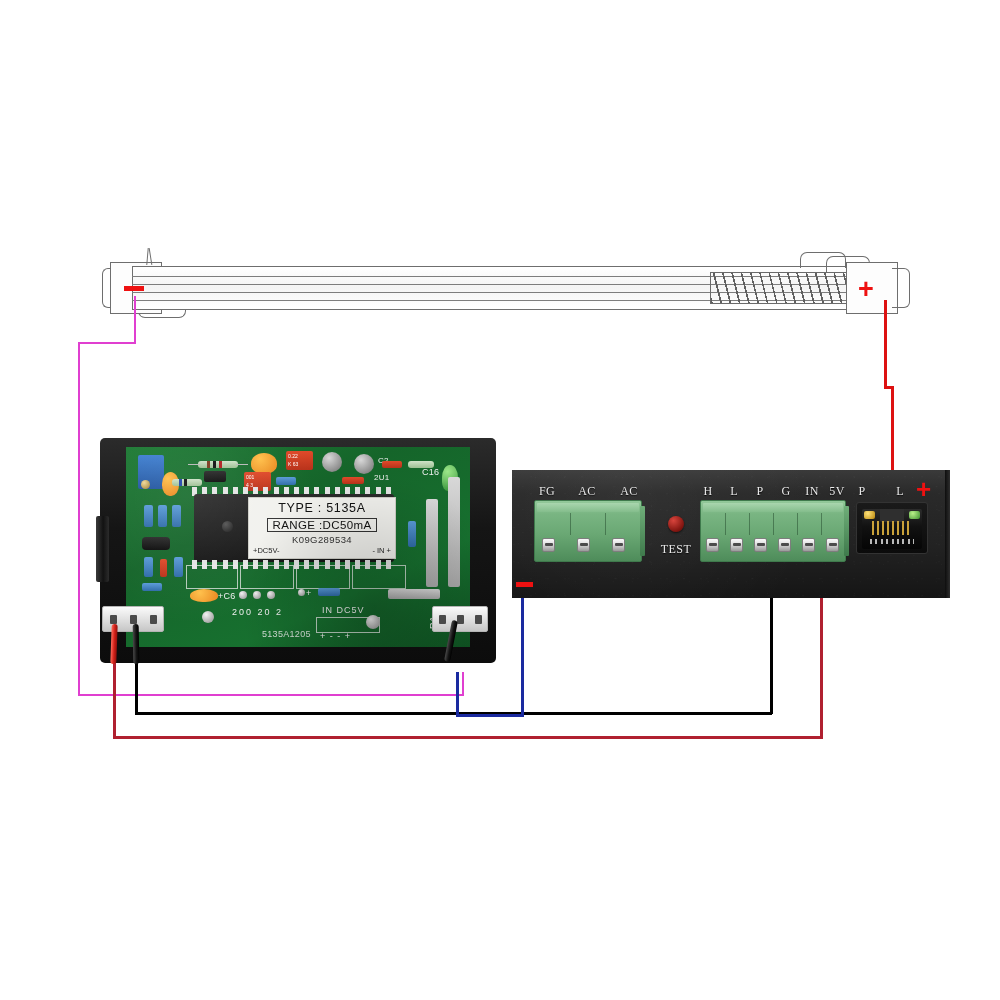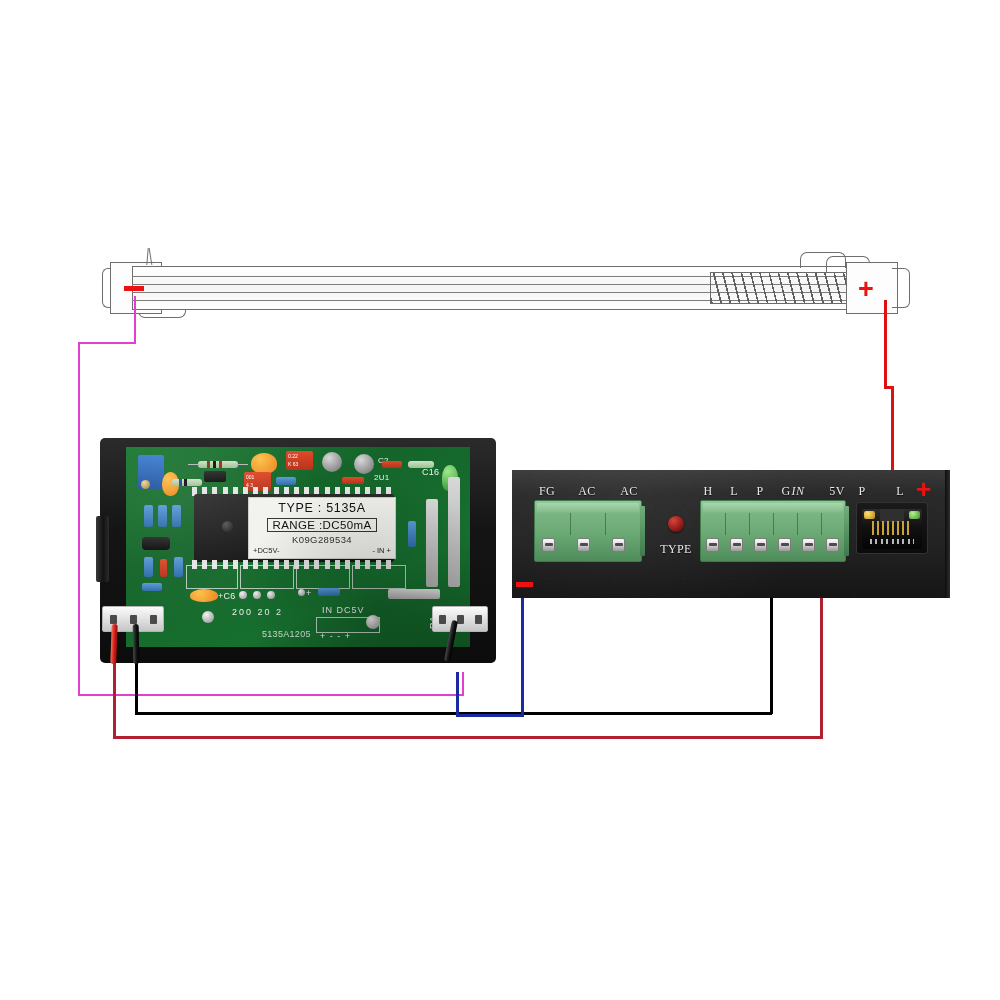--- a/index.html
+++ b/index.html
@@ -401,27 +401,27 @@
       <div class="term-top"></div>
       <div class="term-slot" style="left:35px;height:22px;"></div>
       <div class="term-slot" style="left:70px;height:22px;"></div>
       <div class="term-screw" style="left:7px;top:37px;"></div>
       <div class="term-screw" style="left:42px;top:37px;"></div>
       <div class="term-screw" style="left:77px;top:37px;"></div>
     </div>
     <div class="term-side" style="left:128px;top:36px;height:50px;"></div>
 
     <div class="test-btn" style="left:156px;top:46px;"></div>
-    <div class="term-label" style="left:140px;top:72px;width:48px;">TYPE</div>
+    <div class="term-label" style="left:140px;top:72px;width:48px;">TEST</div>
 
     <div class="term-label" style="left:186px;top:14px;width:20px;">H</div>
     <div class="term-label" style="left:212px;top:14px;width:20px;">L</div>
     <div class="term-label" style="left:238px;top:14px;width:20px;">P</div>
     <div class="term-label" style="left:264px;top:14px;width:20px;">G</div>
-    <div class="term-label" style="left:275px;top:14px;width:22px;font-style:italic;">IN</div>
+    <div class="term-label" style="left:289px;top:14px;width:22px;">IN</div>
     <div class="term-label" style="left:314px;top:14px;width:22px;">5V</div>
 
     <div class="term-block" style="left:188px;top:30px;width:146px;height:62px;">
       <div class="term-top"></div>
       <div class="term-slot" style="left:24px;height:22px;"></div>
       <div class="term-slot" style="left:48px;height:22px;"></div>
       <div class="term-slot" style="left:72px;height:22px;"></div>
       <div class="term-slot" style="left:96px;height:22px;"></div>
       <div class="term-slot" style="left:120px;height:22px;"></div>
       <div class="term-screw" style="left:5px;top:37px;"></div>

